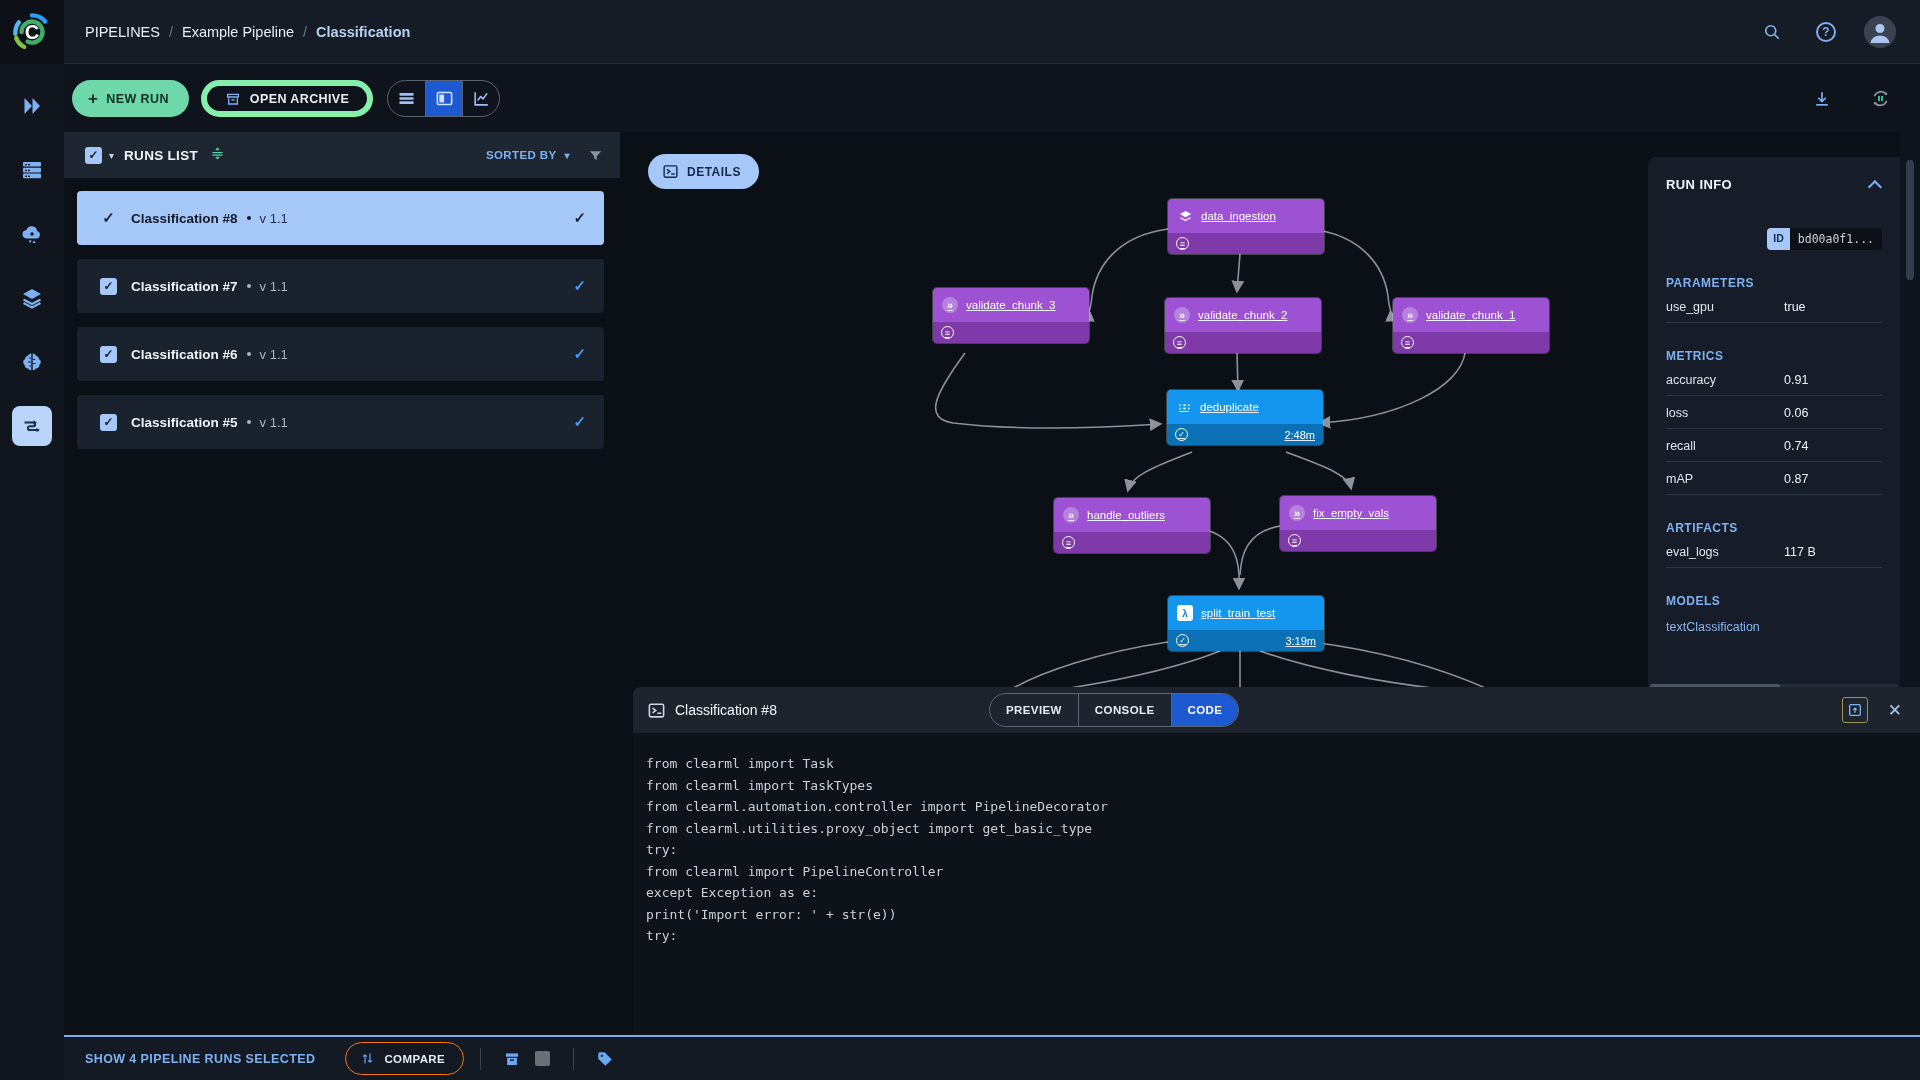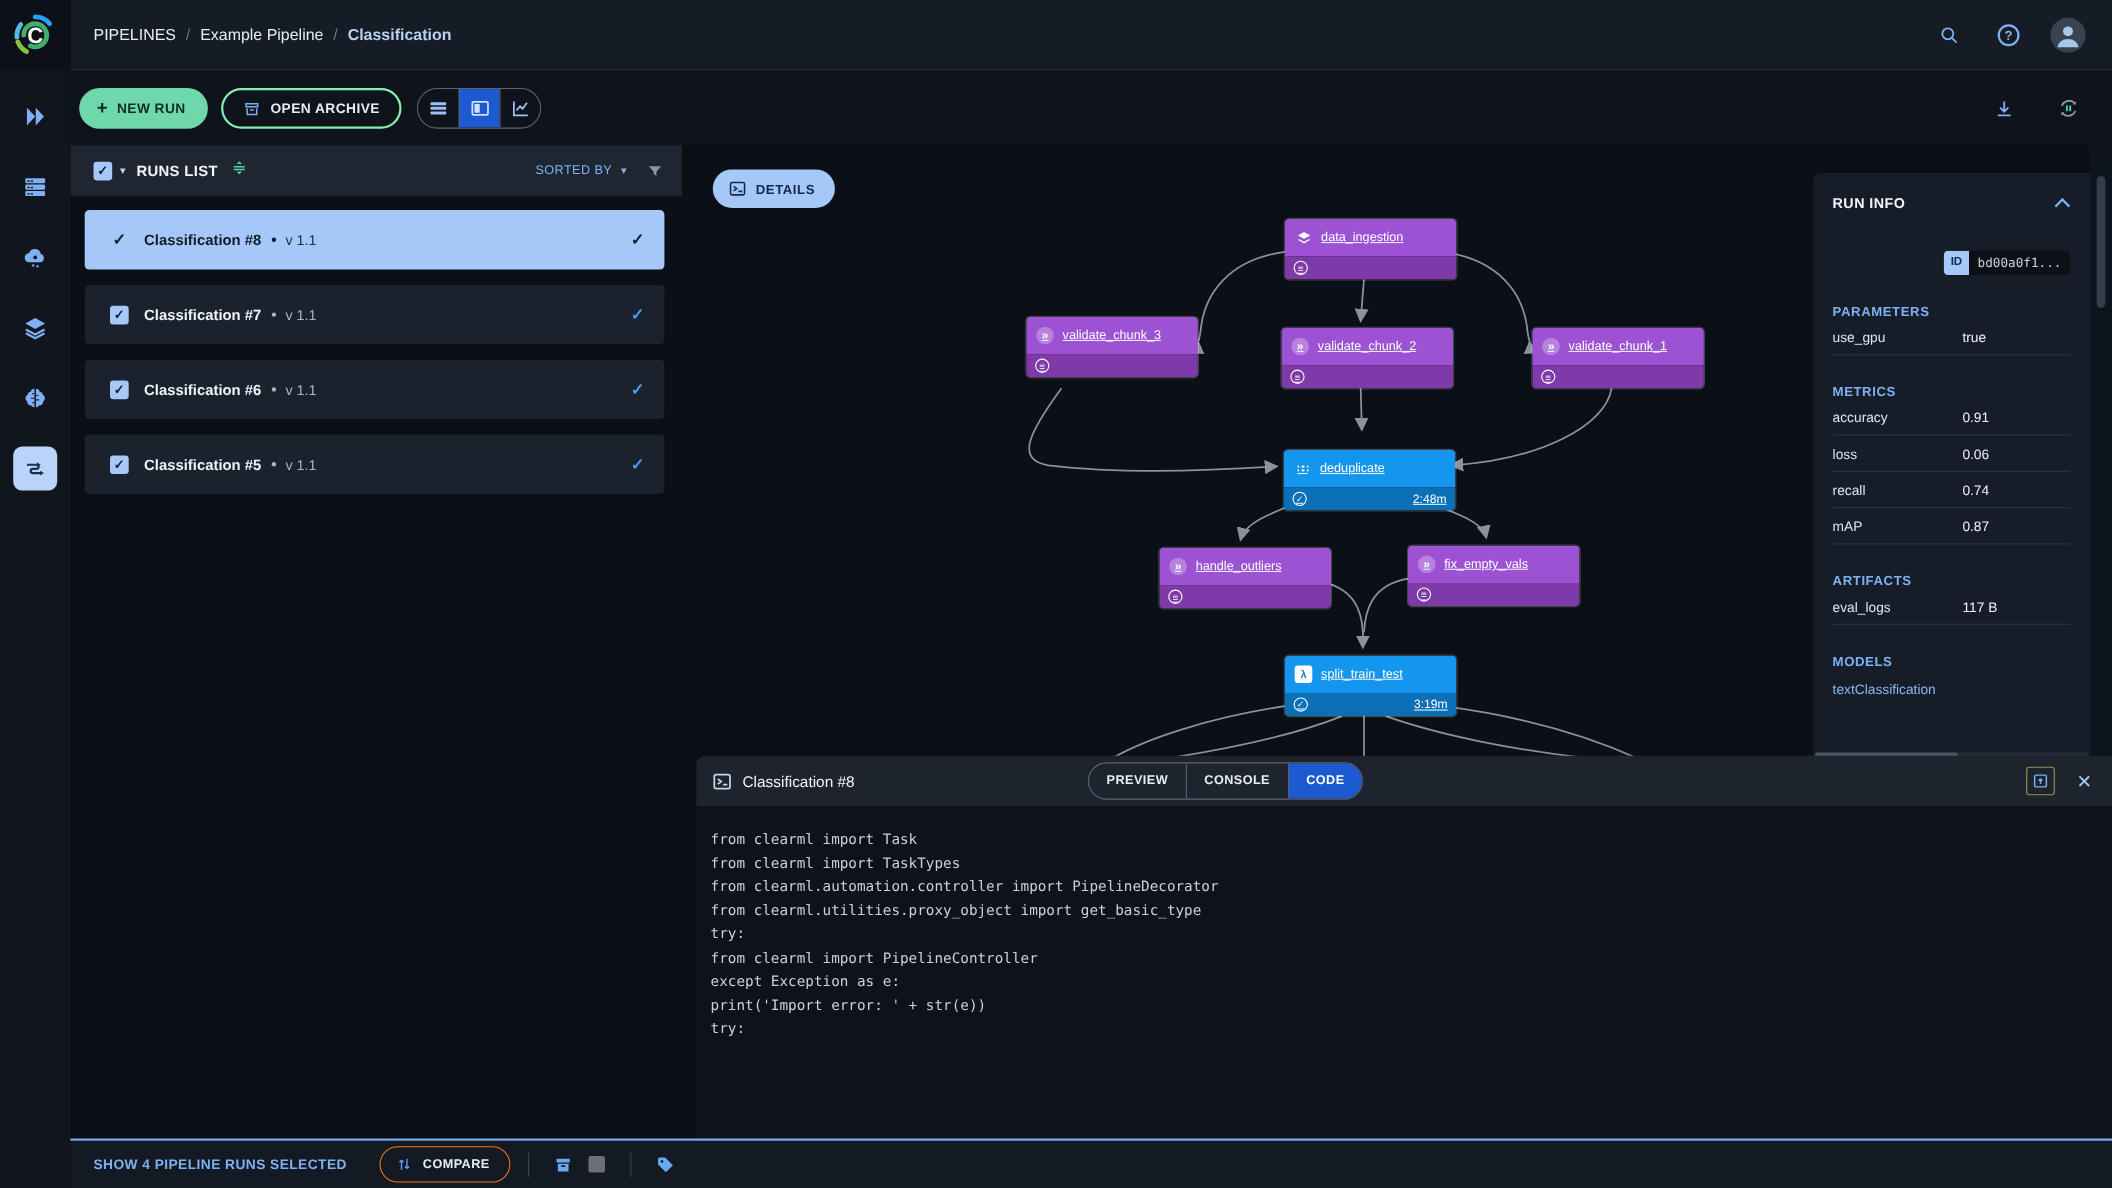--- a/index.html
+++ b/index.html
@@ -26,41 +26,41 @@
   .icon-btn { width:32px; height:32px; display:flex; align-items:center; justify-content:center; cursor:pointer; }
   .helpc { width:20px; height:20px; border:2px solid #7fb1f2; border-radius:50%; color:#7fb1f2;
     font-size:12px; font-weight:700; display:flex; align-items:center; justify-content:center; }
   .helpc::after { content:"?"; }
 
   
   .toolbar { left:64px; top:65px; width:1856px; height:67px; background:#0f141c; display:flex; align-items:center; padding:0 24px 0 8px; }
   .btn-newrun { margin-left:0; height:37px; padding:0 20px 0 16px; border-radius:19px; background:#6fd8ab; color:#0e2d24;
     font-size:12.5px; font-weight:700; letter-spacing:.4px; display:flex; align-items:center; gap:8px; cursor:pointer; border:none; }
   .plus::before { content:"+"; font-size:17px; font-weight:700; }
-  .btn-archive { margin-left:12px; height:37px; padding:0 18px; border-radius:19px; background:transparent; border:2px solid #86efac;
+  .btn-archive { margin-left:12px; height:37px; padding:0 18px; border-radius:19px; background:transparent; border:6px solid #86efac;
     color:#e7edf5; font-size:12.5px; font-weight:700; letter-spacing:.4px; display:flex; align-items:center; gap:9px; cursor:pointer; }
   .view-toggle { margin-left:14px; height:37px; border:1px solid #5a6472; border-radius:19px; display:flex; overflow:hidden; }
   .view-seg { width:37px; height:100%; display:flex; align-items:center; justify-content:center; cursor:pointer; }
   .view-seg + .view-seg { border-left:1px solid #5a6472; }
   .view-seg.active { background:#1d5ad1; }
   .view-seg svg { width:19px; height:19px; }
   .toolbar-right { margin-left:auto; display:flex; align-items:center; gap:26px; }
 
   
   .runs-panel { left:64px; top:132px; width:556px; height:903px; }
   .runs-header { height:46px; background:#1e2631; display:flex; align-items:center; padding:0 14px 0 21px; }
   .chk { width:17px; height:17px; border-radius:3px; background:#a6c8f8; display:inline-flex; align-items:center;
     justify-content:center; font-size:12px; font-weight:700; color:#141c28; cursor:pointer; flex:none; }
   .chk::after { content:"✓"; }
   .caret { color:#c6d2e0; font-size:10px; margin-left:7px; cursor:pointer; }
   .caret::after { content:"▾"; }
   .runs-title { margin-left:10px; font-size:13.5px; font-weight:700; letter-spacing:.3px; color:#f2f6fb; }
   .sort-ic { margin-left:12px; cursor:pointer; }
   .runs-header-right { margin-left:auto; display:flex; align-items:center; gap:14px; }
-  .sortedby { color:#7fb1f2; font-size:11.5px; font-weight:400; letter-spacing:.4px; cursor:pointer; display:flex; align-items:center; gap:8px;text-align:center; }
+  .sortedby { color:#7fb1f2; font-size:11.5px; font-weight:700; letter-spacing:.4px; cursor:pointer; display:flex; align-items:center; gap:8px;text-align:center; }
   .sortedby .caret { color:#7fb1f2; margin-left:0; }
   .run-row { position:absolute; left:13px; width:527px; height:54px; border-radius:4px; background:#1a222d;
     display:flex; align-items:center; padding:0 18px 0 23px; cursor:pointer; }
   .run-row .name { margin-left:14px; font-size:13.5px; font-weight:700; color:#eef3f9; }
   .run-row .dot { width:4px; height:4px; border-radius:50%; background:#aab4c0; margin:0 9px; }
   .run-row .ver { font-size:13px; color:#aab4c0; }
   .run-row .rcheck { margin-left:auto; color:#4b9af5; font-size:15px; font-weight:700; }
   .run-row .rcheck::after { content:"✓"; }
   .run-row.selected { background:#a6c8f8; }
   .run-row.selected .name { color:#101a28; }
@@ -429,21 +429,21 @@
   <div class="node purple" style="left:773px;top:166px">
     <div class="hd">
         <span class="nico chev"></span>
       <span class="nlabel">validate_chunk_1</span>
       </div>
     <div class="ft">
         <span class="fcirc menu"></span>
       </div>
   </div>
 
-  <div class="node blue" style="left:547px;top:277px">
+  <div class="node blue" style="left:547px;top:258px">
     <div class="hd">
         <span class="nico dots"></span>
       <span class="nlabel">deduplicate</span>
       </div>
     <div class="ft">
       <span class="fcirc done"></span>
       <span class="ntime">2:48m</span>
     </div>
   </div>
 

